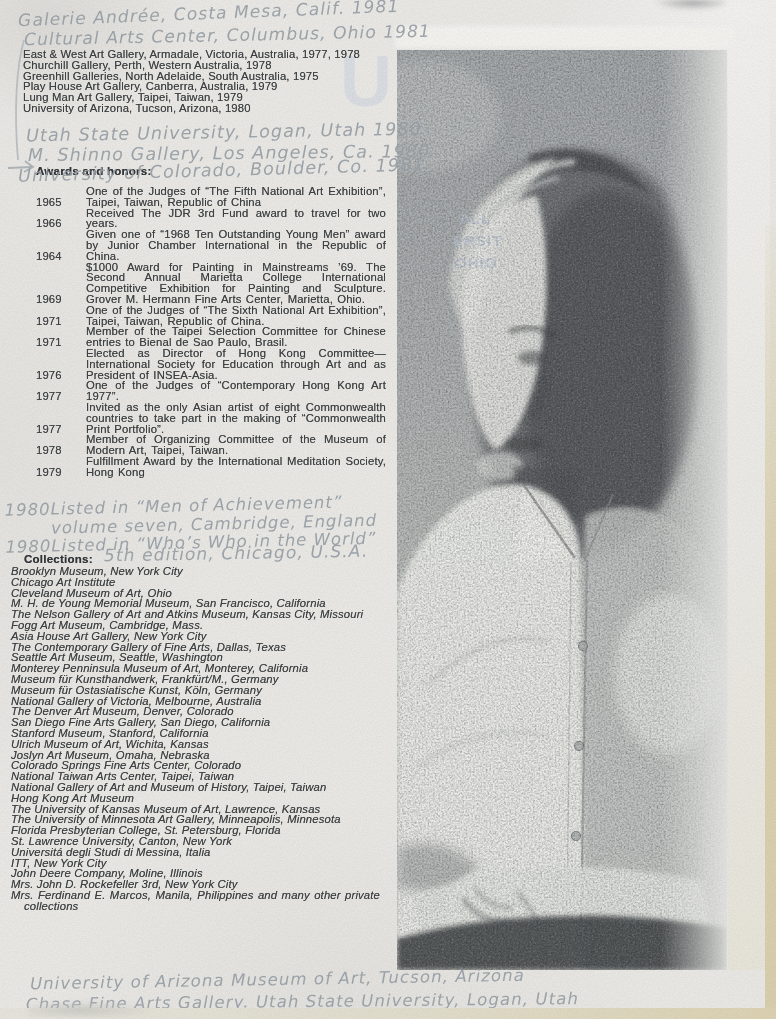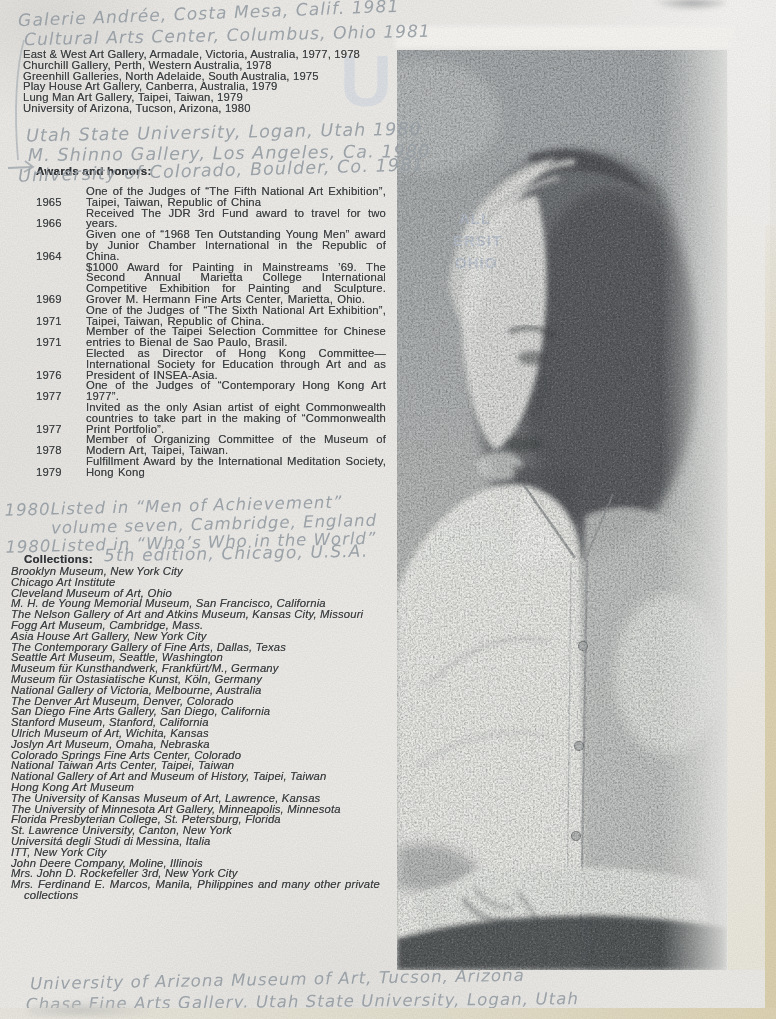--- a/index.html
+++ b/index.html
@@ -163,20 +163,21 @@
   <div class="print" id="collections-list">
     <div class="hang">Brooklyn Museum, New York City</div>
     <div class="hang">Chicago Art Institute</div>
     <div class="hang">Cleveland Museum of Art, Ohio</div>
     <div class="hang">M. H. de Young Memorial Museum, San Francisco, California</div>
     <div class="hang">The Nelson Gallery of Art and Atkins Museum, Kansas City, Missouri</div>
     <div class="hang">Fogg Art Museum, Cambridge, Mass.</div>
     <div class="hang">Asia House Art Gallery, New York City</div>
     <div class="hang">The Contemporary Gallery of Fine Arts, Dallas, Texas</div>
     <div class="hang">Seattle Art Museum, Seattle, Washington</div>
+    <div class="hang">Monterey Penninsula Museum of Art, Monterey, California</div>
     <div class="hang">Museum für Kunsthandwerk, Frankfürt/M., Germany</div>
     <div class="hang">Museum für Ostasiatische Kunst, Köln, Germany</div>
     <div class="hang">National Gallery of Victoria, Melbourne, Australia</div>
     <div class="hang">The Denver Art Museum, Denver, Colorado</div>
     <div class="hang">San Diego Fine Arts Gallery, San Diego, California</div>
     <div class="hang">Stanford Museum, Stanford, California</div>
     <div class="hang">Ulrich Museum of Art, Wichita, Kansas</div>
     <div class="hang">Joslyn Art Museum, Omaha, Nebraska</div>
     <div class="hang">Colorado Springs Fine Arts Center, Colorado</div>
     <div class="hang">National Taiwan Arts Center, Taipei, Taiwan</div>

